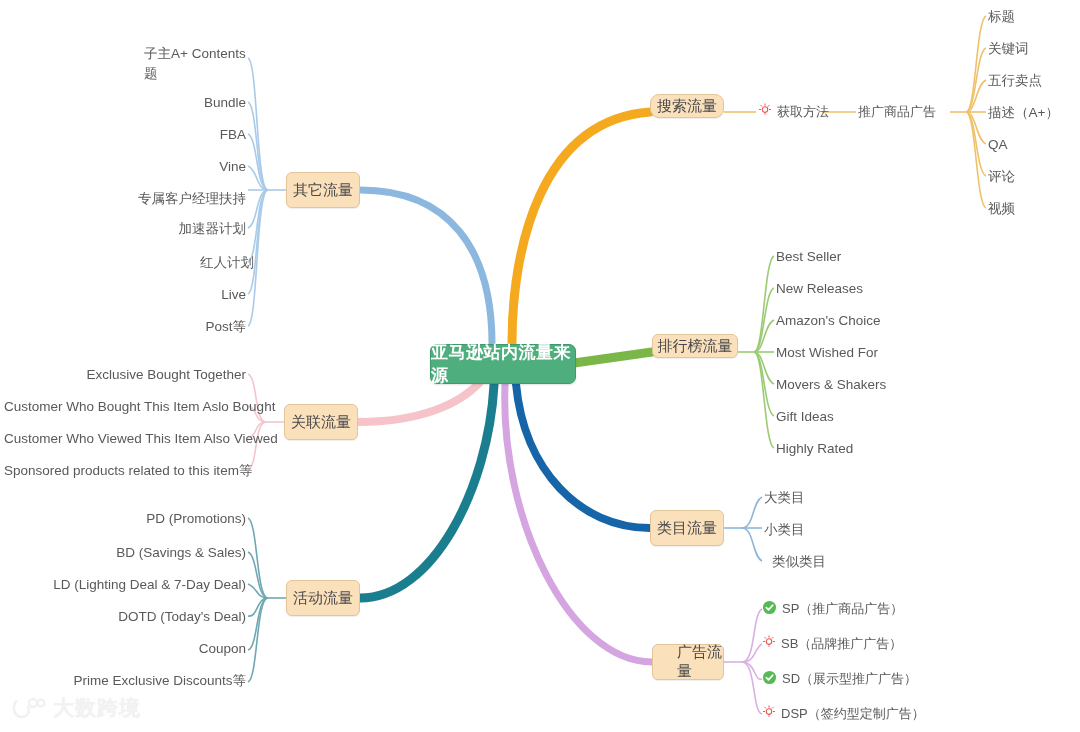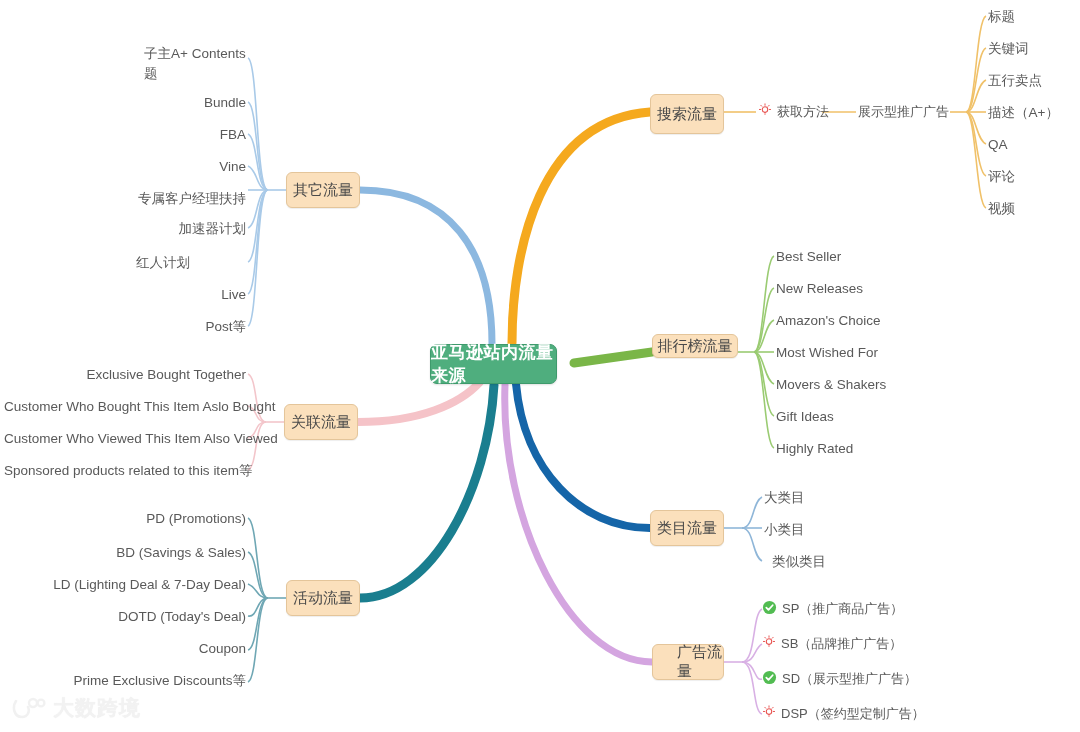--- a/index.html
+++ b/index.html
@@ -139,23 +139,23 @@
 
     <path d="M286,598 L268,598" stroke="#6FA7B4" stroke-width="1.6" fill="none"></path>
     <path d="M268,598 C256,598 258,522 248,518" stroke="#6FA7B4" stroke-width="1.6" fill="none"></path>
     <path d="M268,598 C256,598 258,556 248,552" stroke="#6FA7B4" stroke-width="1.6" fill="none"></path>
     <path d="M268,598 C256,598 258,588 248,584" stroke="#6FA7B4" stroke-width="1.6" fill="none"></path>
     <path d="M268,598 C256,598 258,618 248,616" stroke="#6FA7B4" stroke-width="1.6" fill="none"></path>
     <path d="M268,598 C256,598 258,648 248,650" stroke="#6FA7B4" stroke-width="1.6" fill="none"></path>
     <path d="M268,598 C256,598 258,678 248,682" stroke="#6FA7B4" stroke-width="1.6" fill="none"></path>
   </svg>
 
-  <div class="node root" style="left:430px;top:344px;width:127px;height:40px;">亚马逊站内流量来源</div>
-
-  <div class="node topic" style="left:650px;top:94px;width:74px;height:40px;">搜索流量</div>
+  <div class="node root" style="left:430px;top:344px;width:146px;height:40px;">亚马逊站内流量来源</div>
+
+  <div class="node topic" style="left:650px;top:94px;width:74px;height:24px;border-radius:9px;">搜索流量</div>
 
   <div class="node topic" style="left:652px;top:334px;width:86px;height:24px;">排行榜流量</div>
 
   <div class="node topic" style="left:650px;top:510px;width:74px;height:36px;">类目流量</div>
 
   <div class="node topic" style="left:652px;top:644px;width:72px;height:36px;padding-left:24px;">广告流量</div>
 
   <div class="node topic" style="left:286px;top:172px;width:74px;height:36px;">其它流量</div>
 
   <div class="node topic" style="left:284px;top:404px;width:74px;height:36px;">关联流量</div>
@@ -174,21 +174,21 @@
         </g>
         <circle cx="8" cy="7.4" r="3.1" fill="none" stroke="#E8524F" stroke-width="1.2"></circle>
         <rect x="6.7" y="10.6" width="2.6" height="1.1" rx="0.4" fill="#E8524F"></rect>
         <rect x="7.1" y="12.2" width="1.8" height="1" rx="0.4" fill="#E8524F"></rect>
       </svg>
     </span>
     <span>获取方法</span>
   </div>
 
   <div class="midlabel" style="left:858px;top:103px;">
-    <span>展示型推广广告</span>
+    <span>推广商品广告</span>
   </div>
 
   <div class="leaf r" style="left:988px;top:7px;">标题</div>
   <div class="leaf r" style="left:988px;top:39px;">关键词</div>
   <div class="leaf r" style="left:988px;top:71px;">五行卖点</div>
   <div class="leaf r" style="left:988px;top:103px;">描述（A+）</div>
   <div class="leaf r" style="left:988px;top:135px;">QA</div>
   <div class="leaf r" style="left:988px;top:167px;">评论</div>
   <div class="leaf r" style="left:988px;top:199px;">视频</div>
 
@@ -259,21 +259,21 @@
     </span>
     <span>DSP（签约型定制广告）</span>
   </div>
 
   <div class="leaf l wrap" style="left:144px;top:44px;width:104px;text-align:left;">子主A+ Contents题</div>
   <div class="leaf l" style="left:48px;top:93px;width:198px;">Bundle</div>
   <div class="leaf l" style="left:48px;top:125px;width:198px;">FBA</div>
   <div class="leaf l" style="left:48px;top:157px;width:198px;">Vine</div>
   <div class="leaf l" style="left:48px;top:189px;width:198px;">专属客户经理扶持</div>
   <div class="leaf l" style="left:48px;top:219px;width:198px;">加速器计划</div>
-  <div class="leaf l" style="left:64px;top:253px;width:198px;text-align:center;">红人计划</div>
+  <div class="leaf l" style="left:56px;top:253px;width:198px;">红人计划</div>
   <div class="leaf l" style="left:48px;top:285px;width:198px;">Live</div>
   <div class="leaf l" style="left:48px;top:317px;width:198px;">Post等</div>
 
   <div class="leaf l" style="left:8px;top:365px;width:238px;">Exclusive Bought Together</div>
   <div class="leaf l" style="left:4px;top:397px;width:242px;">Customer Who Bought This Item Aslo Bought</div>
   <div class="leaf l" style="left:4px;top:429px;width:242px;">Customer Who Viewed This Item Also Viewed</div>
   <div class="leaf l" style="left:4px;top:461px;width:242px;">Sponsored products related to this item等</div>
 
   <div class="leaf l" style="left:40px;top:509px;width:206px;">PD (Promotions)</div>
   <div class="leaf l" style="left:40px;top:543px;width:206px;">BD (Savings &amp; Sales)</div>

